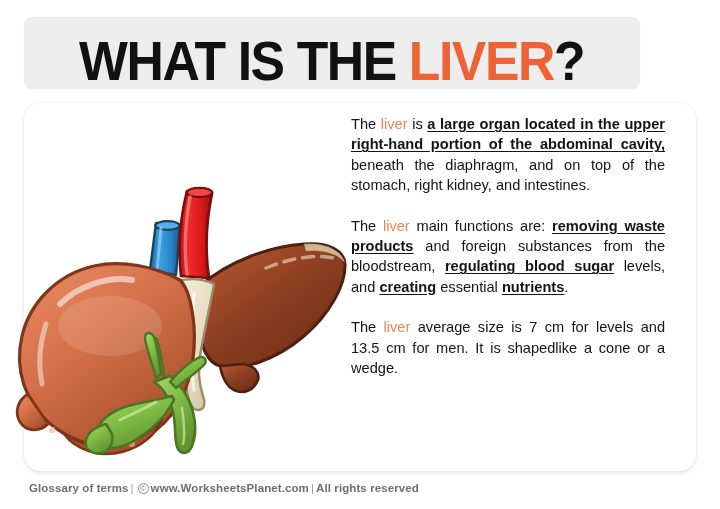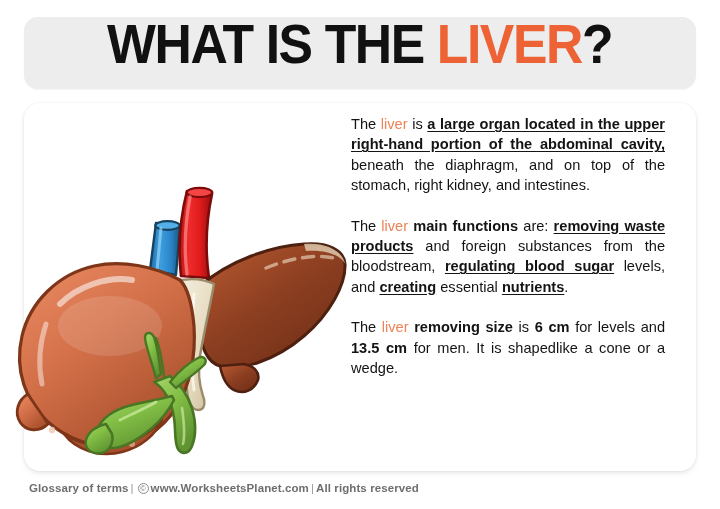--- a/index.html
+++ b/index.html
@@ -13,27 +13,27 @@
     font-family: "Liberation Sans", sans-serif;
     overflow: hidden;
     position: relative;
   }
 
   
   #title-bar {
     position: absolute;
     left: 24px;
     top: 17px;
-    width: 672px;
+    width: 616px;
     height: 72px;
     background: #ededed;
-    border-radius: 14px;
+    border-radius: 8px;
     box-shadow: 0 1px 2px rgba(0,0,0,0.04);
     display: flex;
-    align-items: flex-start;
+    align-items: flex-end;
     justify-content: center;
     overflow: hidden;
   }
   #title-text {
     font-family: "Liberation Sans Narrow", "Liberation Sans", sans-serif;
     font-weight: bold;
     font-size: 55px;
     letter-spacing: -1.5px;
     line-height: 1;
     white-space: nowrap;
@@ -76,21 +76,21 @@
     line-height: 20.4px;
     text-align: justify;
   }
   #text-column p {
     margin: 0 8px 20px 0;
     text-align: justify;
     text-justify: inter-word;
   }
   #text-column p:last-child { margin-bottom: 0; }
   .kw { color: #ef8257; }
-  .b { font-weight: bold; }
+  .b { font-weight: normal; }
   .u { font-weight: bold; text-decoration: underline; text-underline-offset: 2px; }
 
   
   #footer {
     position: absolute;
     left: 0;
     top: 471px;
     width: 720px;
     height: 38px;
     border-radius: 7px;
@@ -251,21 +251,21 @@
       </g>
     </svg>
   </div>
 
   <div id="text-column">
 
     <p><span>The </span><span class="kw">liver</span><span> is </span><span class="u">a large organ located in the upper right-hand portion of the abdominal cavity,</span><span> beneath the diaphragm, and on top of the stomach, right kidney, and intestines.</span></p>
 
     <p><span>The </span><span class="kw">liver</span><span> </span><span class="b">main functions</span><span> are: </span><span class="u">removing waste products</span><span> and foreign substances from the bloodstream, </span><span class="u">regulating blood sugar</span><span> levels, and </span><span class="u">creating</span><span> essential </span><span class="u">nutrients</span><span>.</span></p>
 
-    <p><span>The </span><span class="kw">liver</span><span> </span><span class="b">removing size</span><span> is </span><span class="b">6 cm</span><span> for levels and </span><span class="b">13.5 cm</span><span> for men. It is shapedlike a cone or a wedge.</span></p>
+    <p><span>The </span><span class="kw">liver</span><span> </span><span class="b">average size</span><span> is </span><span class="b">7 cm</span><span> for levels and </span><span class="b">13.5 cm</span><span> for men. It is shapedlike a cone or a wedge.</span></p>
 
   </div>
 </div>
 
 <div id="footer">
   <div id="footer-text">
     <span>Glossary of terms</span><span class="sep">|</span><span class="copy">©</span><span>www.WorksheetsPlanet.com</span><span class="sep">|</span><span>All rights reserved</span>
   </div>
 
 </div>

